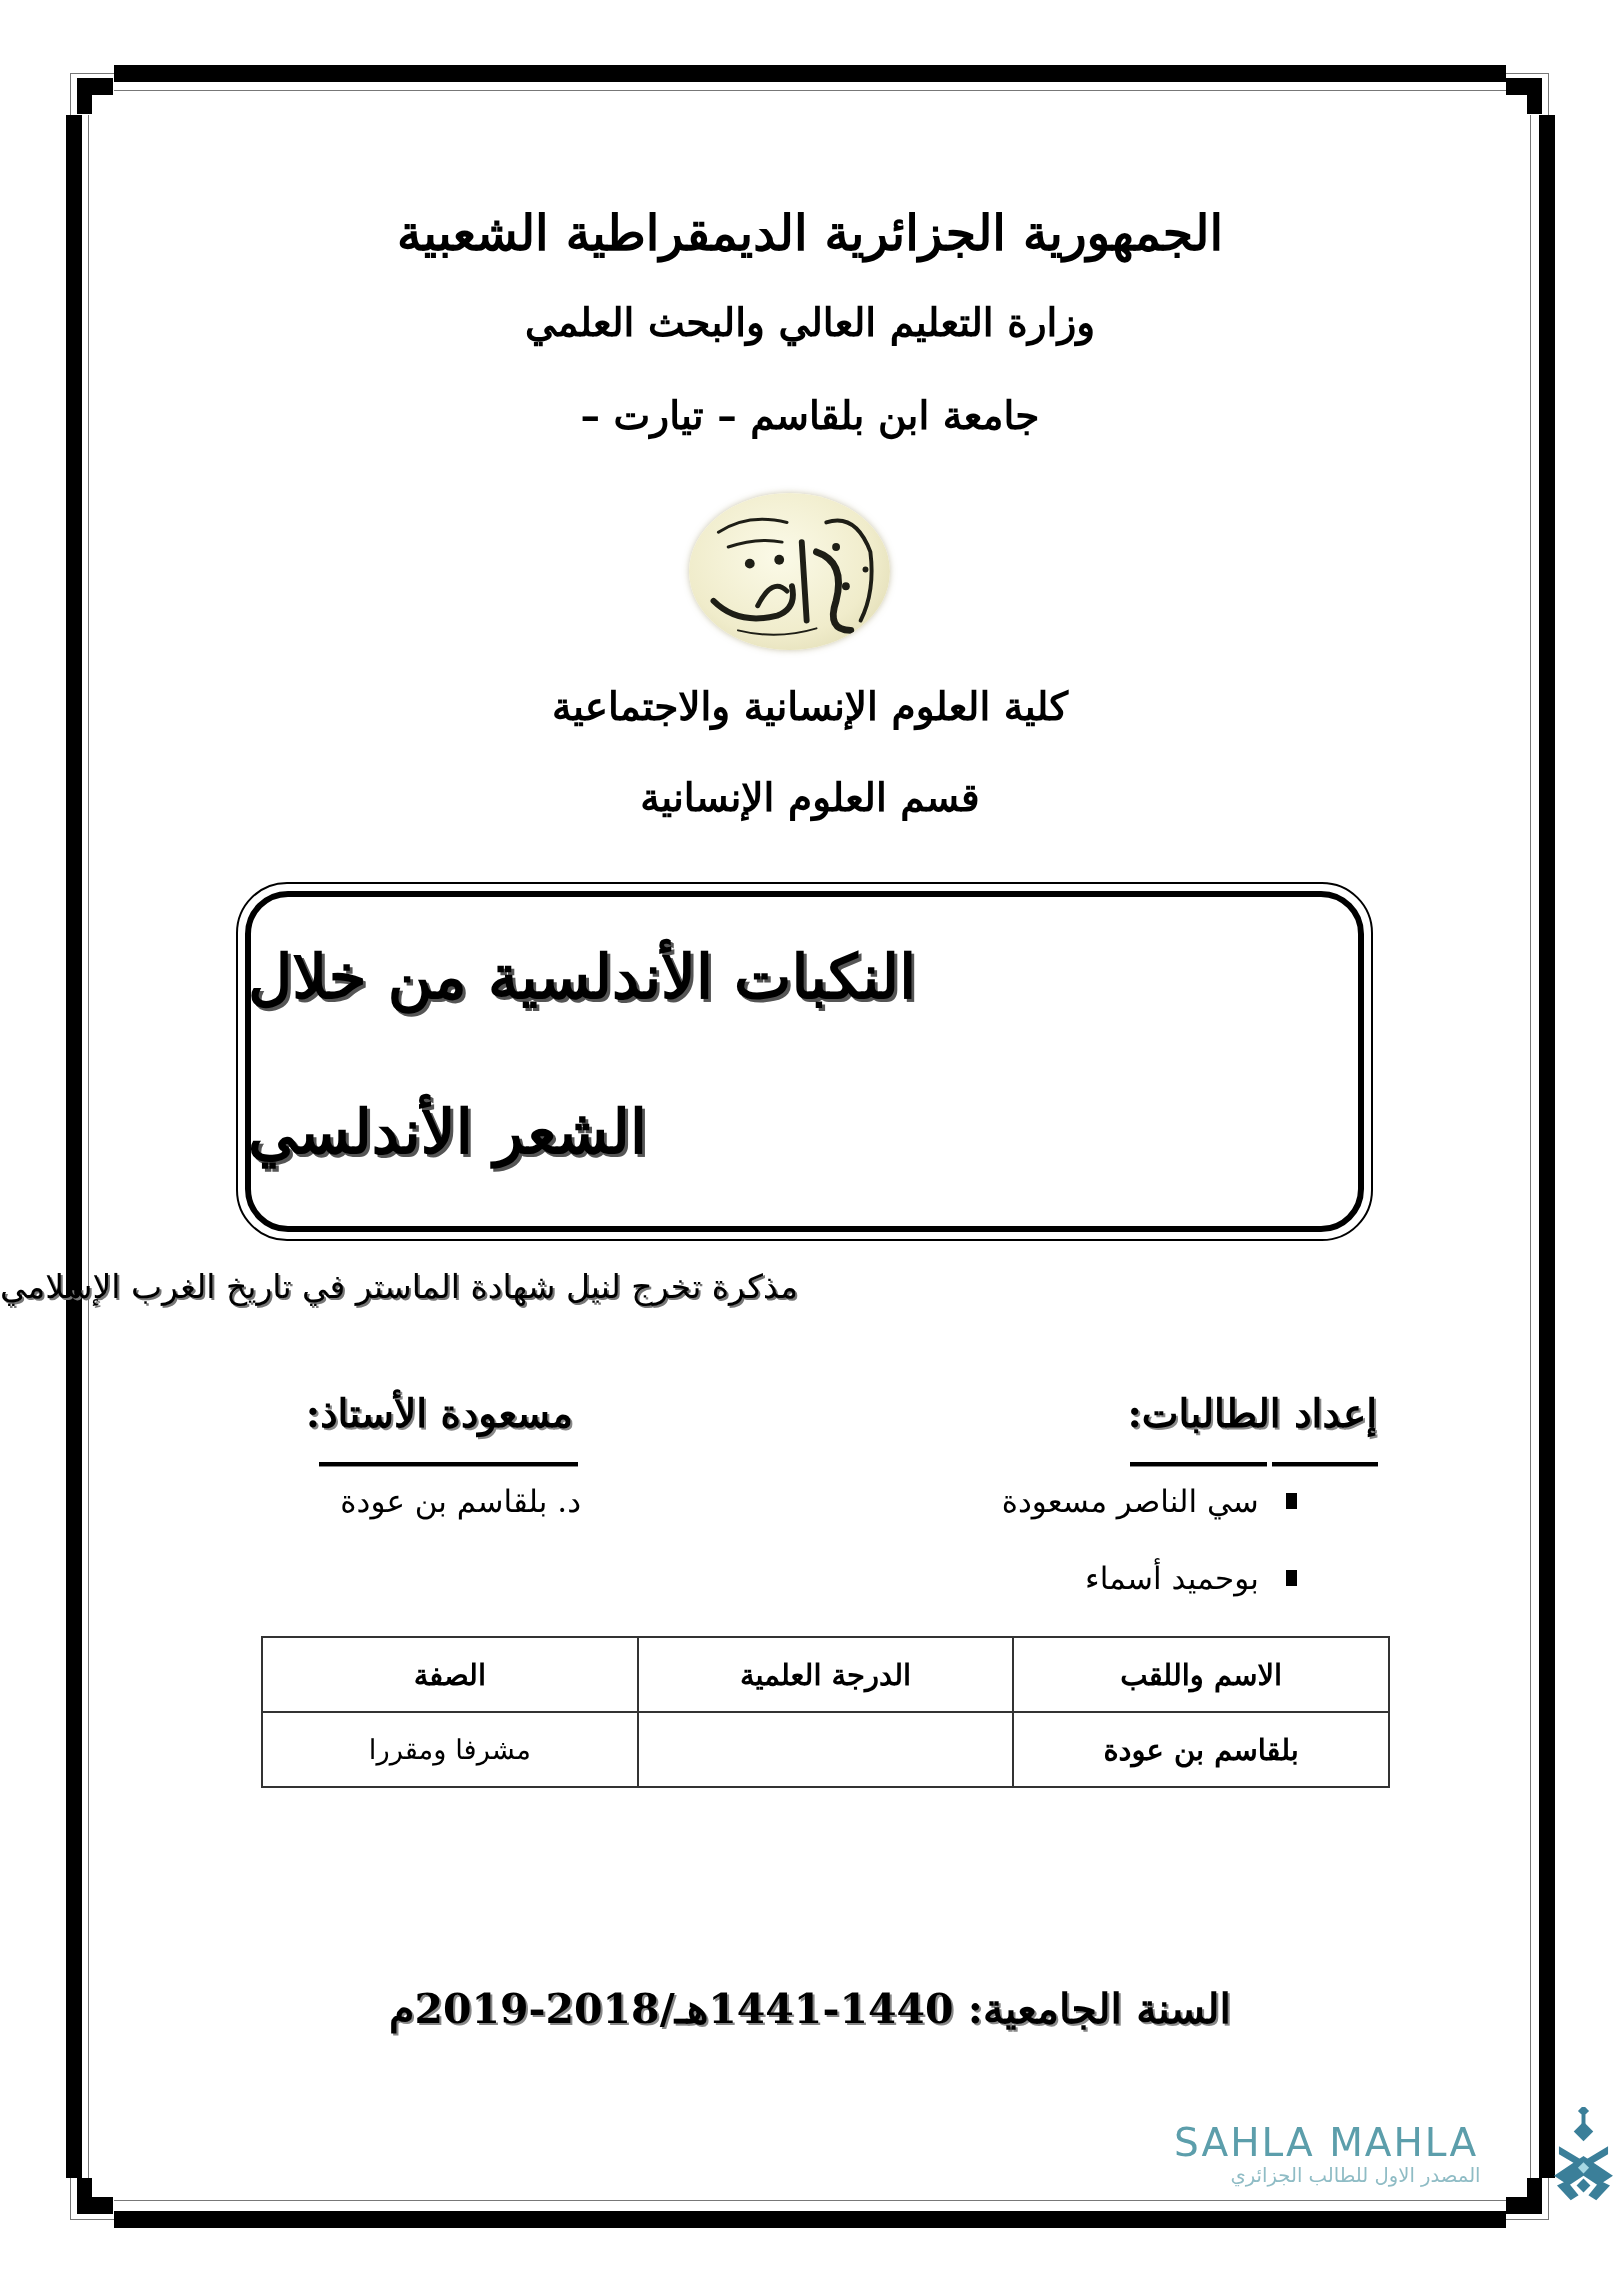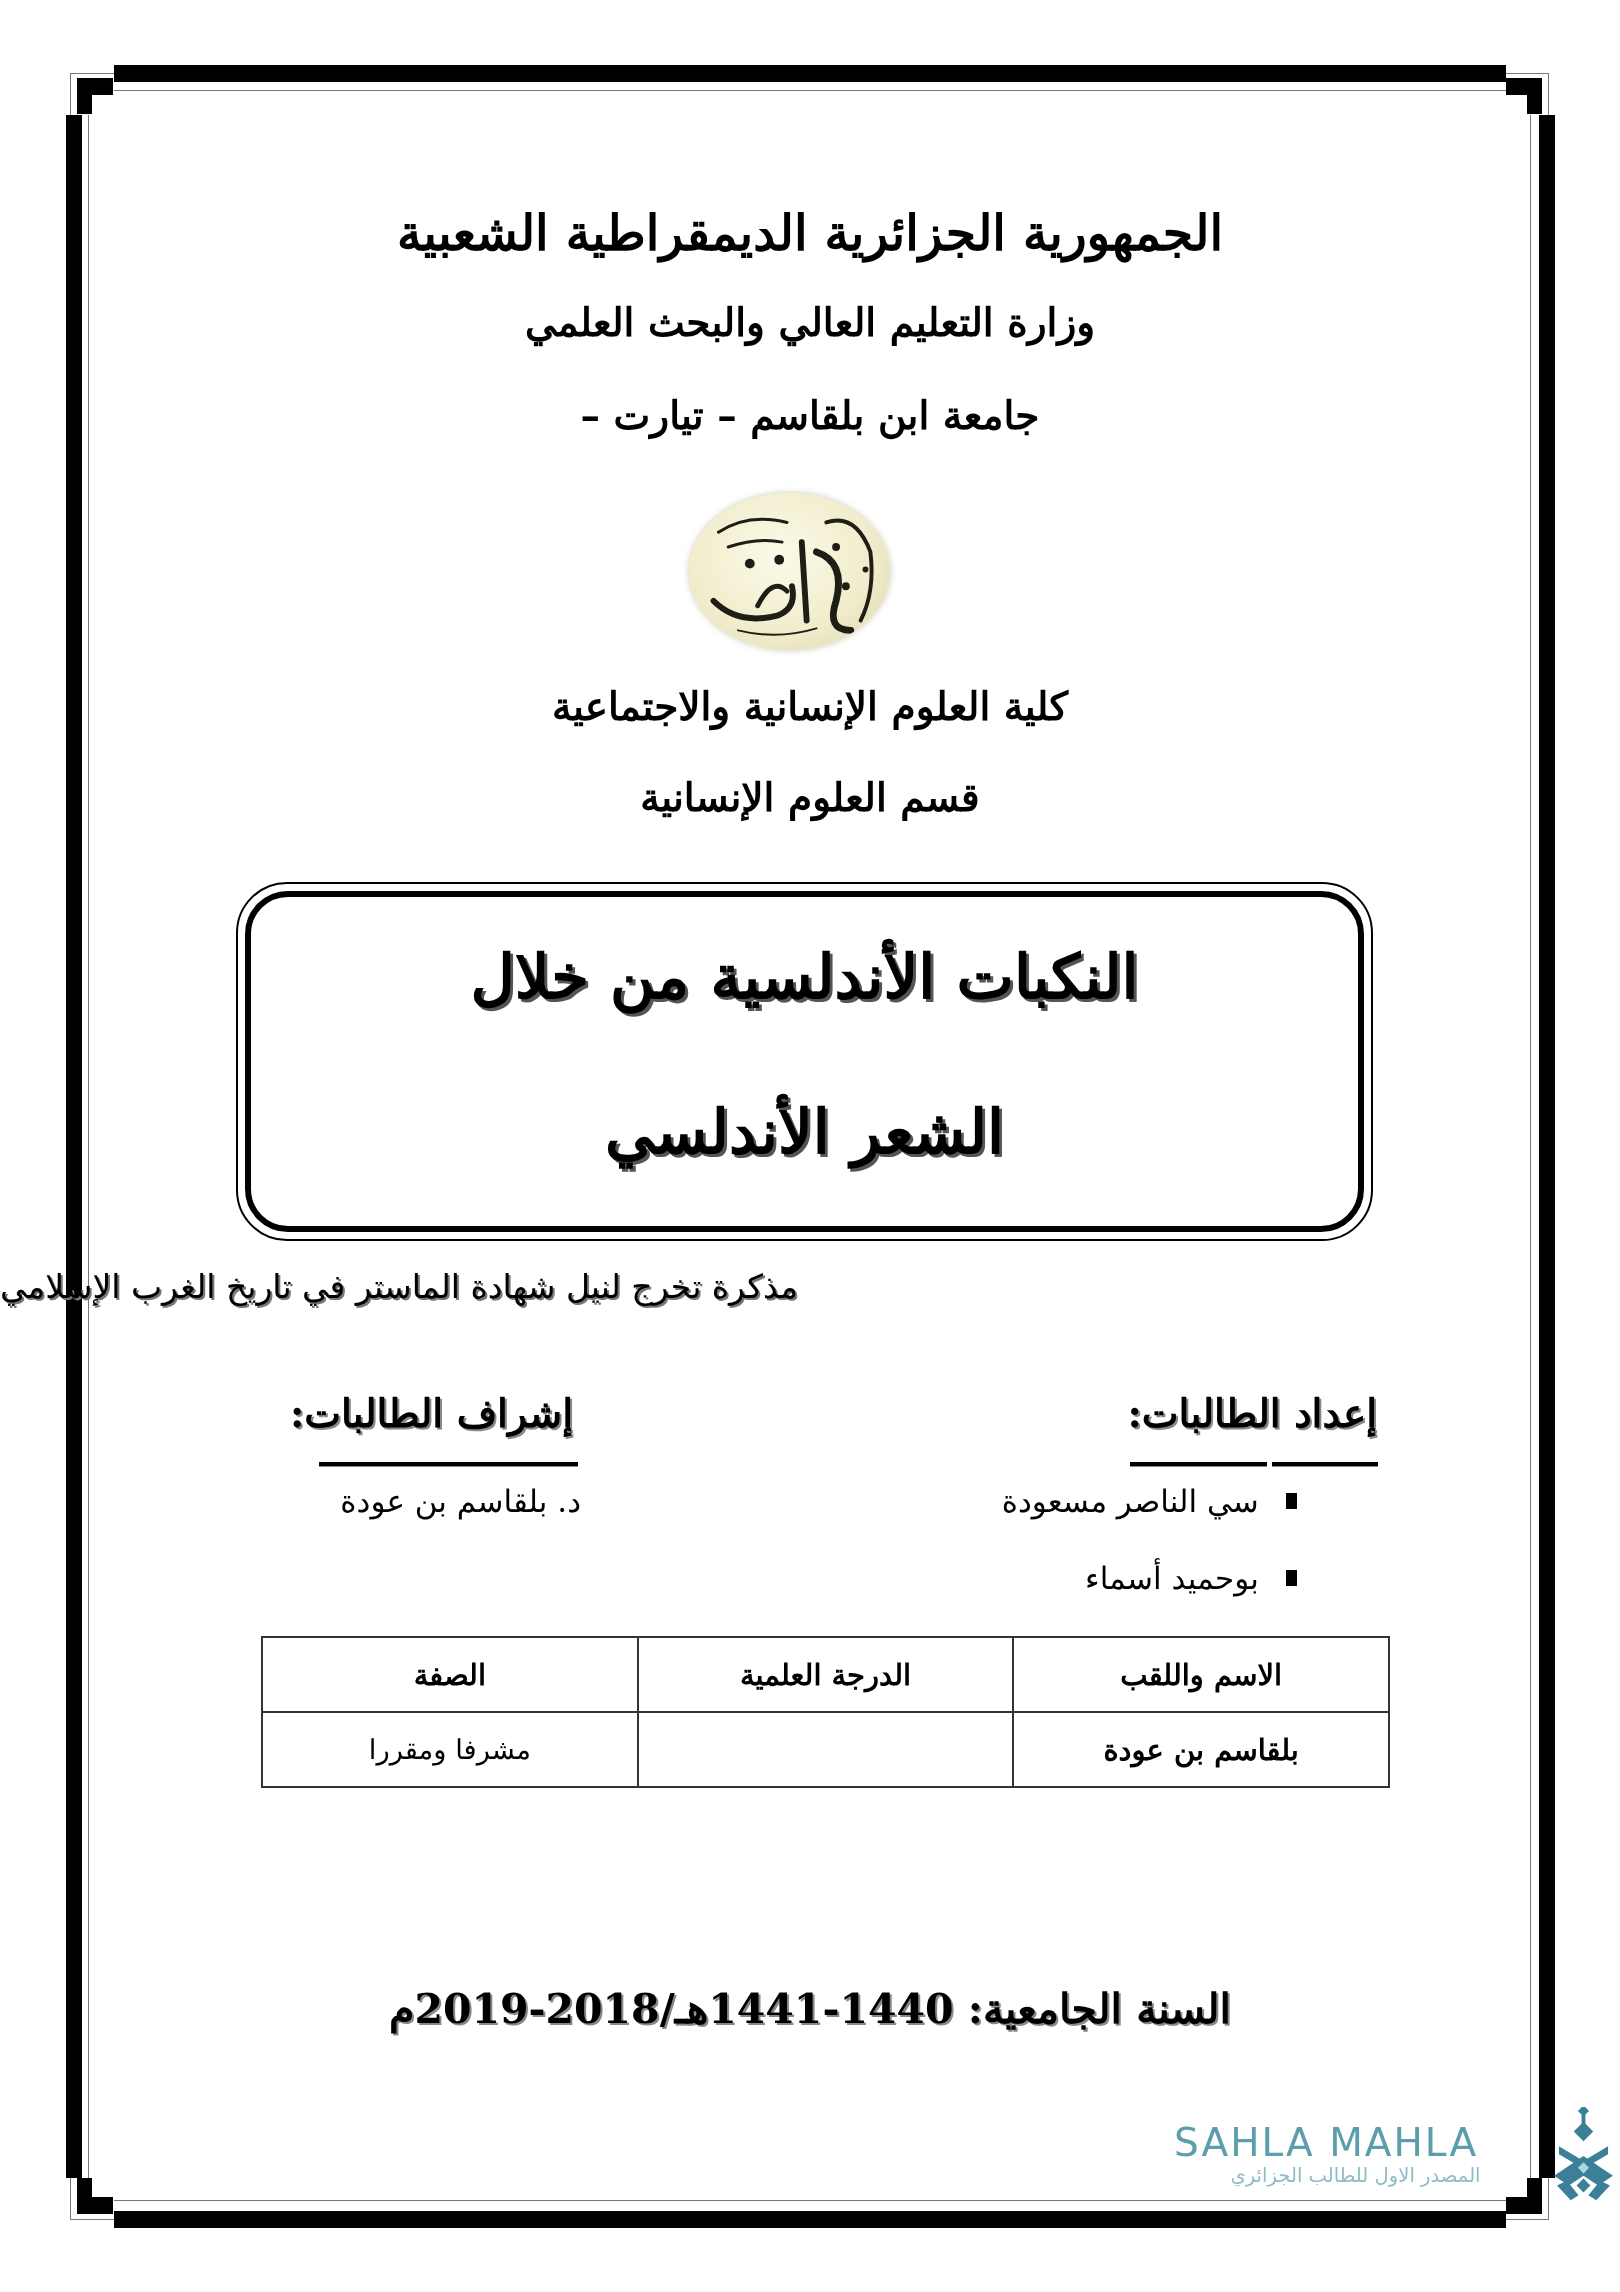--- a/index.html
+++ b/index.html
@@ -63,23 +63,23 @@
       position: absolute;
       left: 245px;
       top: 891px;
       width: 1119px;
       height: 341px;
       border: 6.9px solid #000;
       border-radius: 43px;
     }
     .title-line {
       position: absolute;
-      left: 236px;
+      left: 248px;
       width: 1137px;
-      text-align: center;
+      text-align: left;
       font-weight: bold;
       font-size: 61px;
       direction: rtl;
       white-space: nowrap;
       text-shadow: 2.9px 2.9px 0 #555;
     }
     .title-line-1 { top: 941px; }
     .title-line-2 { top: 1096px; }
 
     .subtitle {
@@ -277,21 +277,21 @@
 <div class="title-box-inner"></div>
 <div class="title-line title-line-1">النكبات الأندلسية من خلال</div>
 <div class="title-line title-line-2">الشعر الأندلسي</div>
 
 <div class="subtitle">مذكرة تخرج لنيل شهادة الماستر في تاريخ الغرب الإسلامي</div>
 
 <div class="section-heading students-heading">إعداد الطالبات:</div>
 <div class="underline-bar" style="left:1272px; top:1462px; width:106px;"></div>
 <div class="underline-bar" style="left:1130px; top:1462px; width:137px;"></div>
 
-<div class="section-heading supervisor-heading">إشراف الطالبات:</div>
+<div class="section-heading supervisor-heading">مسعودة الأستاذ:</div>
 <div class="underline-bar" style="left:319px; top:1462px; width:259px;"></div>
 
 <div class="list-item student-1">
   <span class="bullet"></span>
   <span>سي الناصر مسعودة</span>
 </div>
 <div class="list-item student-2">
   <span class="bullet"></span>
   <span>بوحميد أسماء</span>
 </div>

